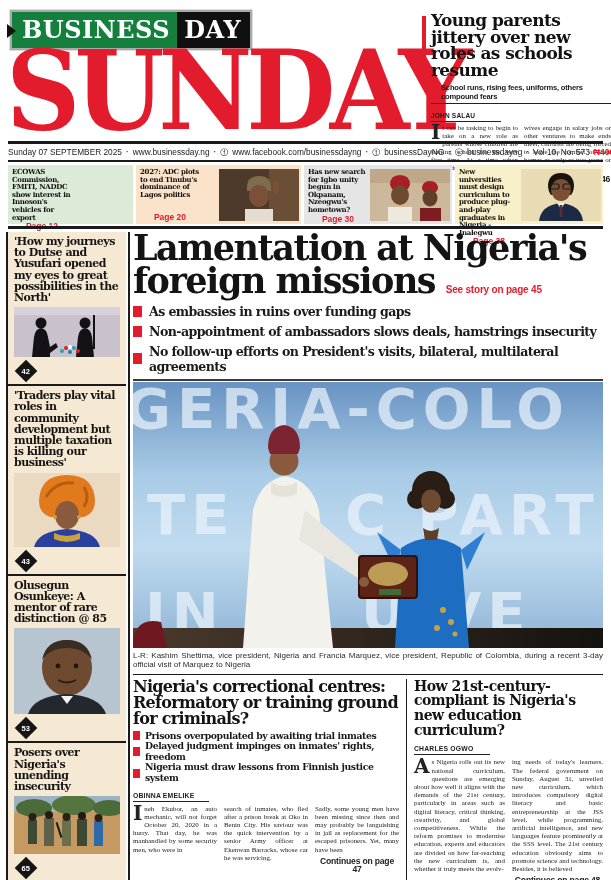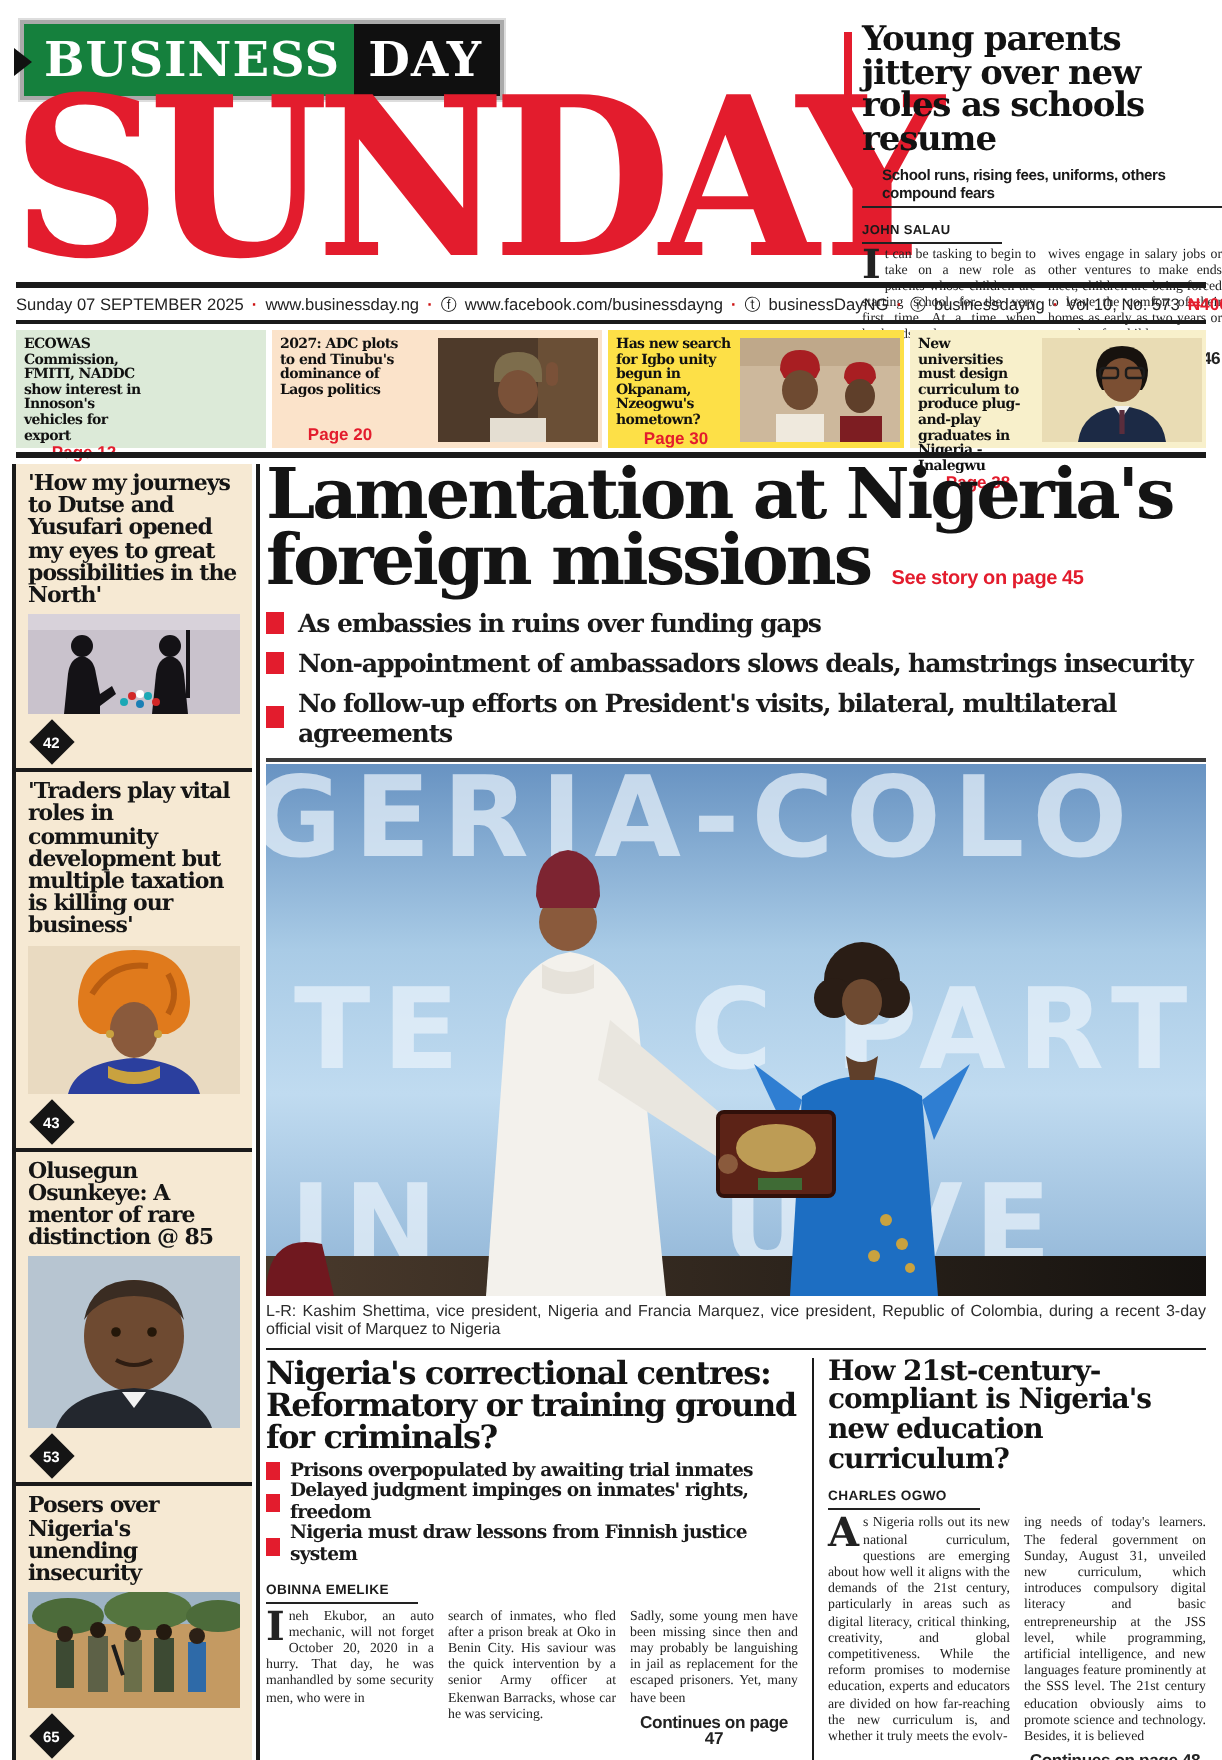--- a/index.html
+++ b/index.html
@@ -31,21 +31,21 @@
 
   
   .dateline { position:absolute; top:141px; left:8px; right:8px; height:21px; border-top:3px solid #1a1a1a; border-bottom:2px solid #1a1a1a; display:flex; align-items:center; gap:4px; font-size:8.3px; color:#222; white-space:nowrap; }
   .dateline .dot { color:#c11; font-weight:bold; }
   .dateline .ic { font-size:8px; color:#111; }
   .price { margin-left:auto; color:#e31c2d; font-weight:bold; font-size:8.6px; }
 
   
   .teasers { position:absolute; top:165px; left:8px; right:8px; height:59px; display:flex; gap:3px; }
   .teaser { flex:1; display:flex; padding:3px 2px 2px 4px; gap:2px; }
-  .t-green { background:#dcead8;flex-direction:column; } .t-peach { background:#fbe3ca;gap:19px; } .t-blue { background:#fde047; } .t-yellow { background:#f8f0cb; }
+  .t-green { background:#dcead8;flex-direction:column; } .t-peach { background:#fbe3ca;gap:19px; } .t-blue { background:#e5e5e5; } .t-yellow { background:#f8f0cb; }
   .teaser .txt { width:60px; display:flex; flex-direction:column; }
   .teaser h3 { font-family:"DejaVu Serif", serif; font-weight:bold; font-size:7px; line-height:7.6px; letter-spacing:-0.3px; color:#111; }
   .teaser .pg { margin-top:auto; color:#e31c2d; font-weight:bold; font-size:8.5px; text-align:center; font-family:"Liberation Sans", sans-serif; }
   .teaser svg { flex:1; height:52px; align-self:center; }
   .rule3 { position:absolute; top:226px; left:8px; right:8px; height:3px; background:#1a1a1a; }
 
   
   .leftedge { position:absolute; left:6px; top:232px; bottom:0; width:1.5px; background:#1a1a1a; }
   .sidebar { position:absolute; left:8px; top:232px; width:118px; bottom:0; background:#f6e9d3; }
   .sb-item { padding:4px 6px 3px; border-bottom:2px solid #1a1a1a; }

